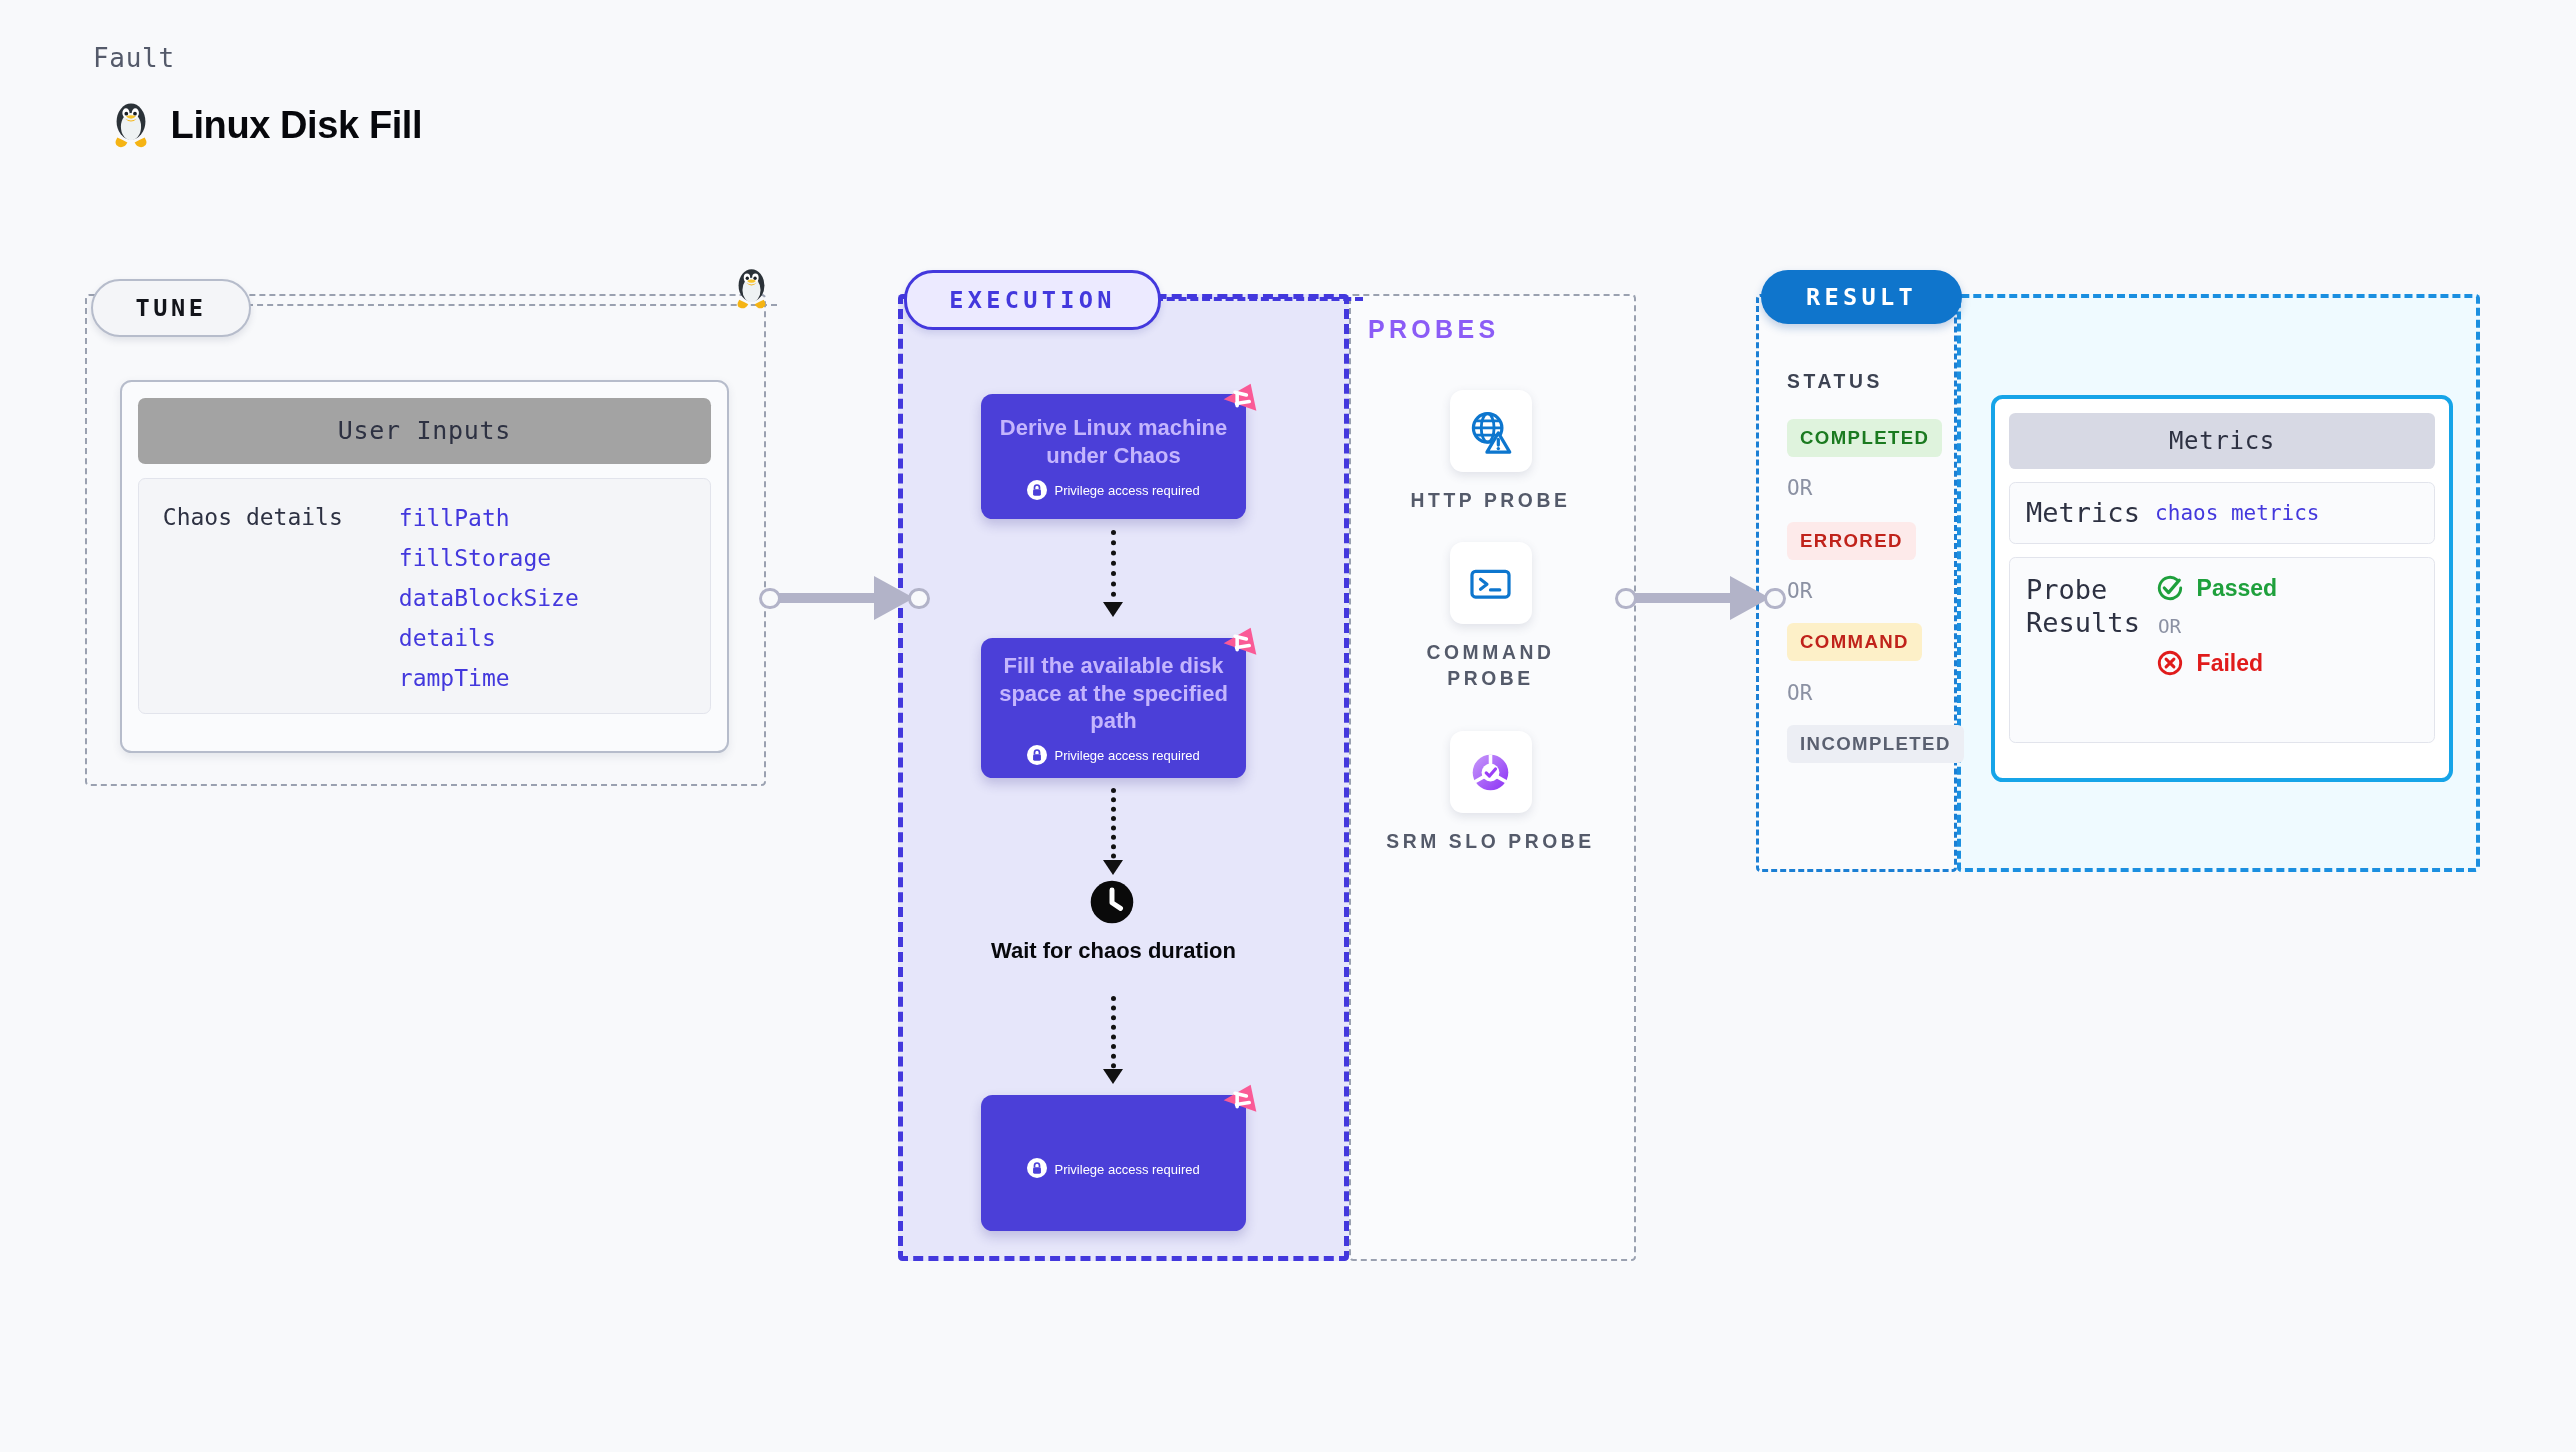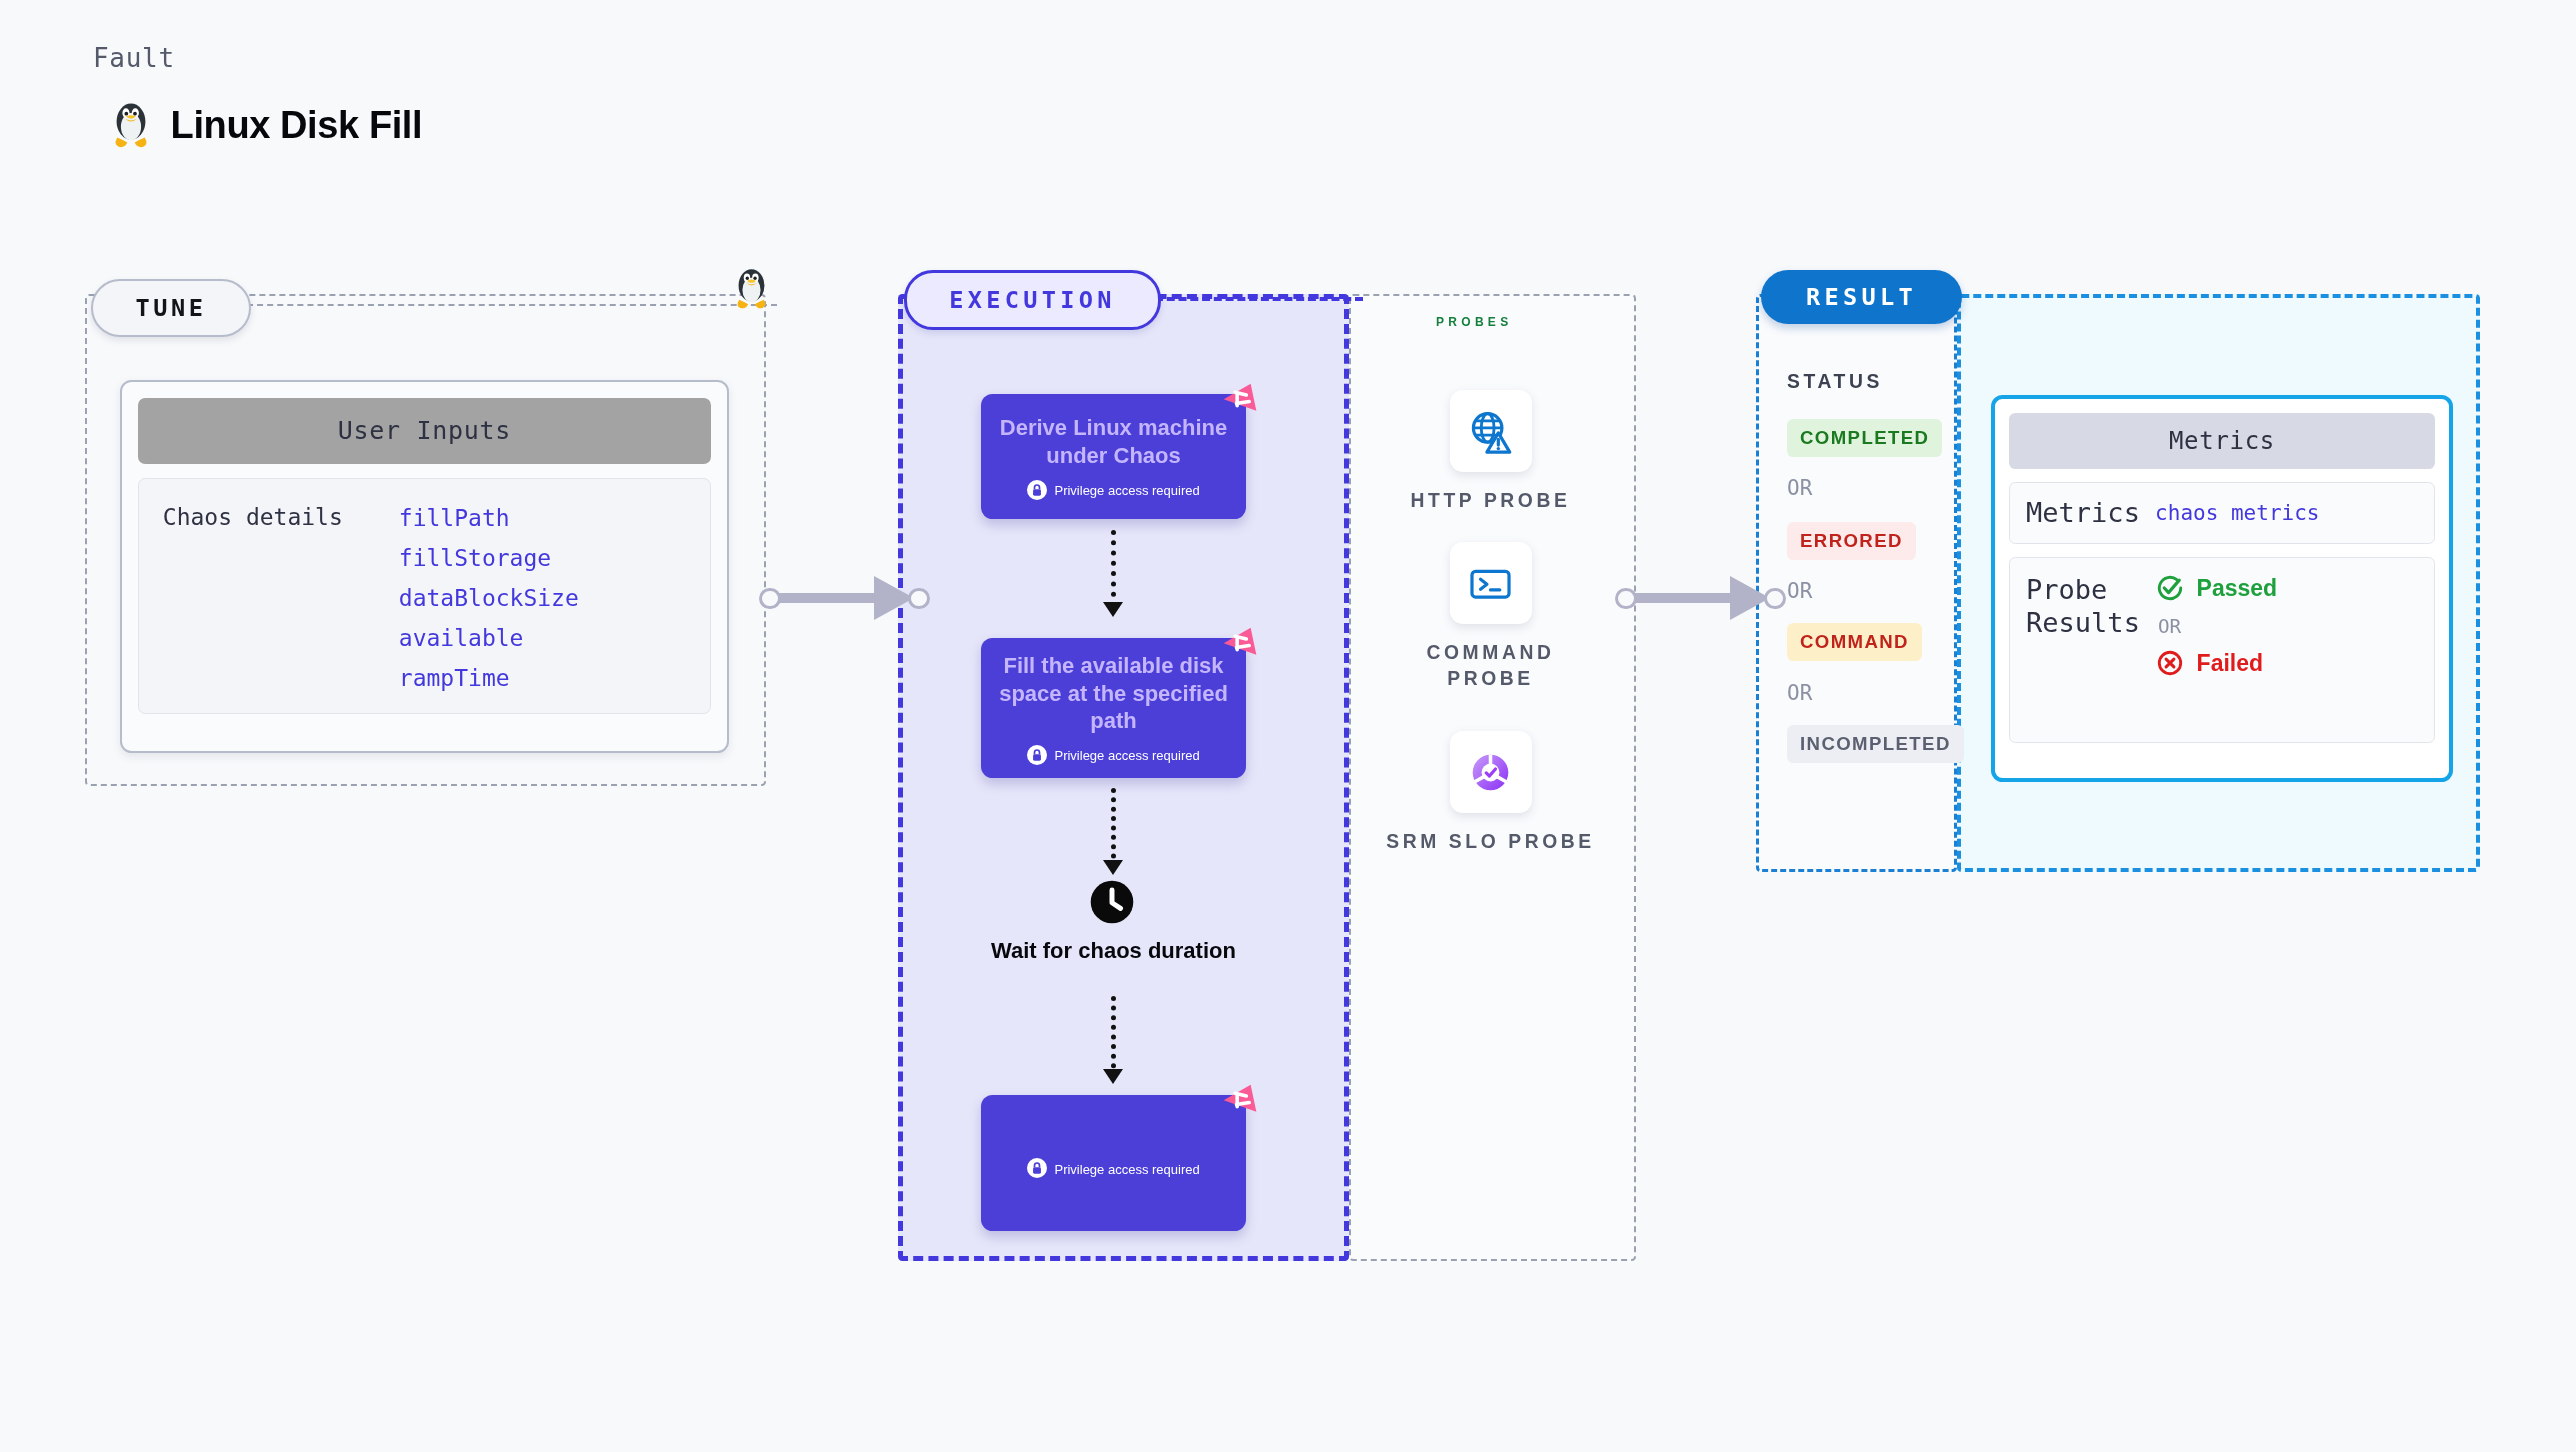--- a/index.html
+++ b/index.html
@@ -118,22 +118,22 @@
   #clock{position:absolute;left:1090px;top:880px;width:44px;height:44px;z-index:4;}
   #wait-label{position:absolute;left:981px;top:937px;width:265px;text-align:center;
     font-size:22px;font-weight:bold;color:#07080c;line-height:1.26;z-index:4;}
 
   
   #probes-panel{
     left:1349px;top:294px;width:287px;height:967px;
     border:2.9px dashed #9aa1b0;border-radius:4.3px;background:#fafbfd;
   }
   #probes-label{
-    position:absolute;left:1436px;top:315px;
-    font-size:12px;font-weight:bold;color:#15803d;letter-spacing:4.3px;z-index:5;
+    position:absolute;left:1368px;top:315px;
+    font-size:25px;font-weight:bold;color:#8b5cf6;letter-spacing:4.3px;z-index:5;
   }
   .probe{position:absolute;width:215px;display:flex;flex-direction:column;
     align-items:center;z-index:5;}
   .probe-icon-box{
     width:82px;height:82px;background:#ffffff;border-radius:13px;
     box-shadow:0 3.6px 10px rgba(60,70,100,.13);
     display:flex;align-items:center;justify-content:center;
   }
   .probe-label{
     margin-top:15.8px;font-size:19.3px;font-weight:bold;color:#545a6a;
@@ -231,21 +231,21 @@
 </div>
 
 <div id="tune-card">
   <div id="tune-card-header">User Inputs</div>
   <div id="tune-card-body">
     <div id="chaos-details-label">Chaos details</div>
     <div id="param-list">
       <div class="param">fillPath</div>
       <div class="param">fillStorage</div>
       <div class="param">dataBlockSize</div>
-      <div class="param">available</div>
+      <div class="param">details</div>
       <div class="param">rampTime</div>
     </div>
   </div>
 </div>
 
 <div id="conn1" class="connector">
   <div class="conn-line" style="width:129px;"></div>
   <div class="conn-dot" style="left:0;"></div>
   <div class="conn-head" style="left:115px;"></div>
   <div class="conn-dot" style="left:149px;"></div>

